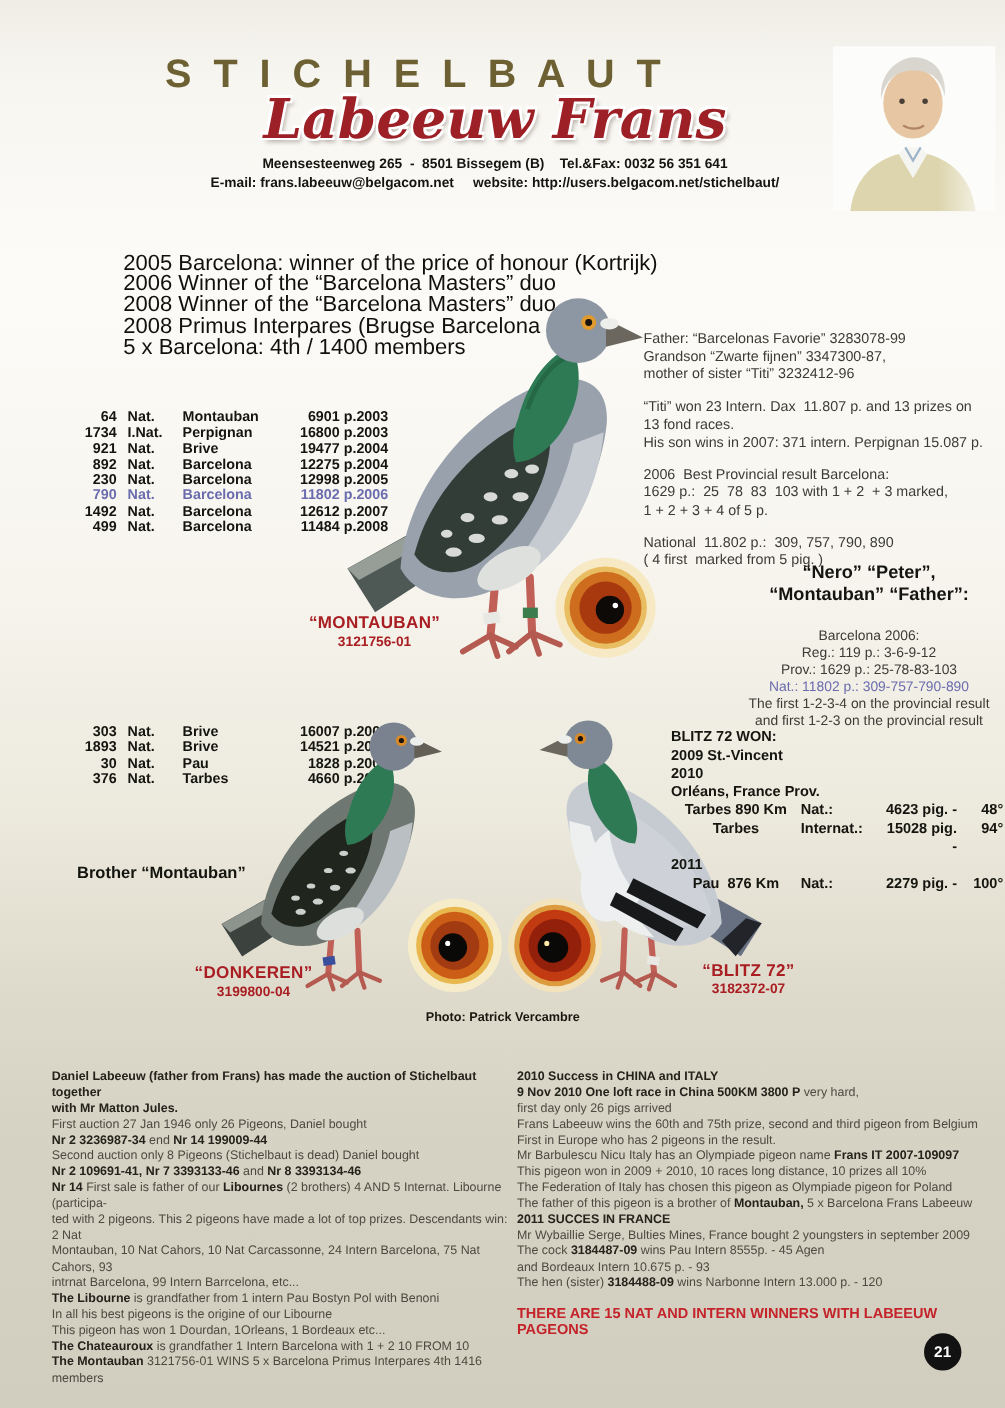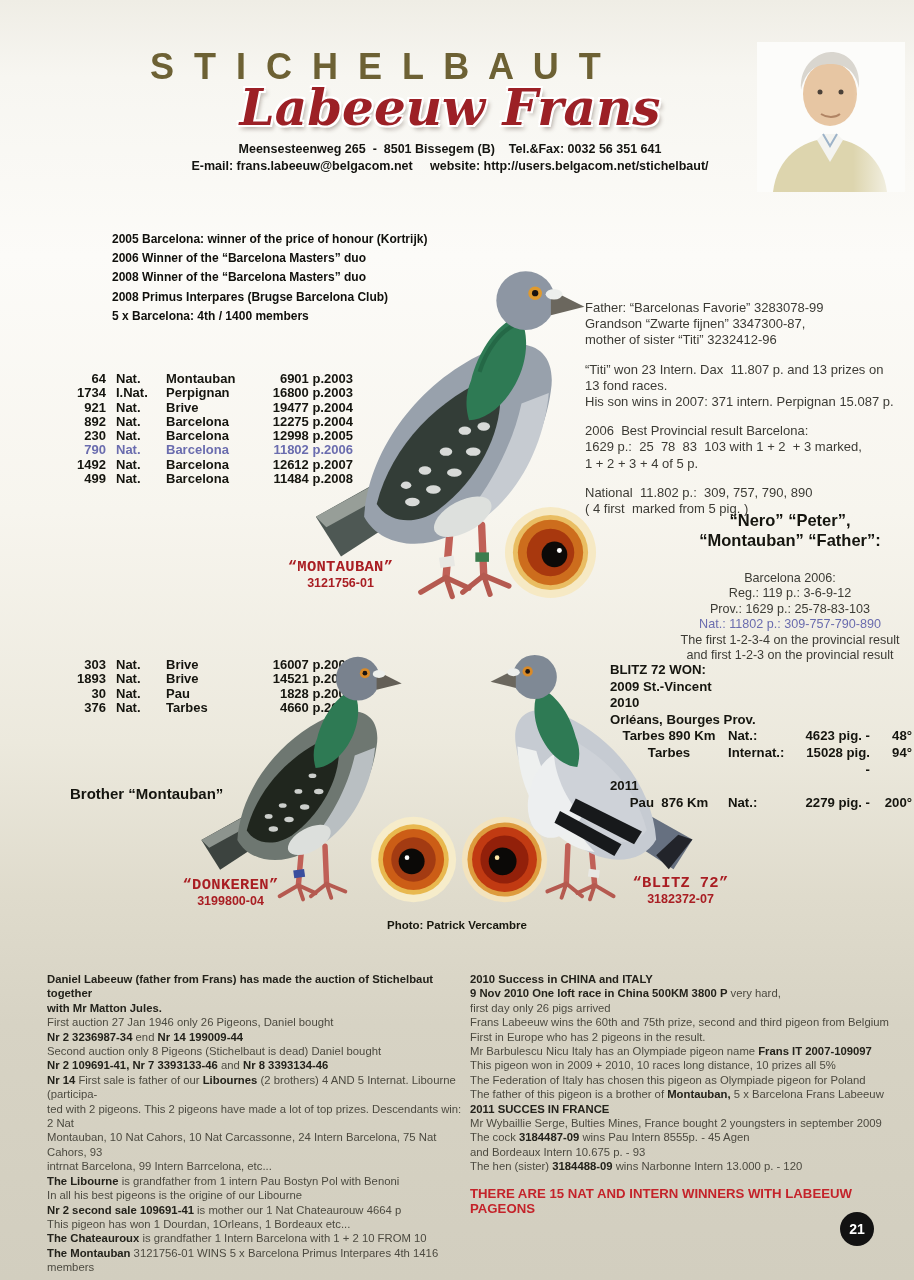--- a/index.html
+++ b/index.html
@@ -8,35 +8,35 @@
     font-family:"Liberation Sans",sans-serif;}
   .abs{position:absolute;}
   .title{left:150px;top:46px;width:600px;text-align:left;font-size:36px;font-weight:bold;
     letter-spacing:5px;color:#6d6134;}
   .script{left:150px;top:78px;width:600px;text-align:center;font-family:"DejaVu Serif",serif;
     font-style:italic;font-weight:bold;font-size:50px;color:#9c2026;
     text-shadow:-2px -2px 0 #fff,2px -2px 0 #fff,-2px 2px 0 #fff,2px 2px 0 #fff,3px 4px 4px rgba(60,40,30,.35);}
   .addr{left:120px;top:141px;width:660px;text-align:center;font-size:12.5px;font-weight:bold;
     color:#141410;line-height:17px;}
   .portrait{left:757px;top:42px;width:148px;height:150px;}
-  .achievements{left:112px;top:230px;font-size:12px;font-weight:bold;color:#10100c;line-height:19.2px;}
+  .achievements{left:112px;top:230px;font-size:20px;font-weight:normal;color:#10100c;line-height:19.2px;}
   .rtable{font-weight:bold;font-size:13px;color:#15150f;}
   .trow{display:flex;line-height:14.3px;}
   .c-pos{width:48px;text-align:right;}
   .c-cat{width:50px;margin-left:10px;}
   .c-race{width:94px;}
   .c-count{width:64px;text-align:right;}
   .c-year{width:44px;text-align:left;}
   .trow.hl{color:#6a6cae;}
   .table1{left:58px;top:372px;}
   .table2{left:58px;top:658px;}
   .pigeon1{left:315px;top:246px;width:285px;height:362px;}
   .eye1{left:503px;top:505px;width:95px;height:95px;}
   .mlabel{left:243px;top:558px;width:195px;text-align:center;}
-  .plabel{font-size:15.5px;font-weight:bold;color:#a91e23;letter-spacing:.3px;font-family:Liberation Mono, monospace;}
+  .plabel{font-size:15.5px;font-weight:bold;color:#a91e23;letter-spacing:.3px;}
   .pring{font-size:12.5px;font-weight:bold;color:#a91e23;}
   .finfo{left:585px;top:300px;width:330px;font-size:13px;line-height:16.2px;color:#3c3b35;}
   .info-p{margin-bottom:13px;}
   .blue{color:#6a6cae;}
   .nero{left:632px;top:510px;width:316px;text-align:center;}
   .nhead{font-size:16.5px;font-weight:bold;color:#15150f;line-height:20px;}
   .ndetails{margin-top:21px;font-size:12.6px;line-height:15.4px;color:#3c3b35;}
   .brother{left:70px;top:760px;width:230px;text-align:left;font-size:15px;font-weight:bold;color:#15150f;margin-top:25px;}
   .pigeon2{left:178px;top:638px;width:258px;height:270px;}
   .pigeon3{left:452px;top:636px;width:268px;height:272px;}
@@ -380,69 +380,68 @@
     <div class="plabel">“BLITZ 72”</div>
     <div class="pring">3182372-07</div>
   </div>
 
   <div class="abs credit">Photo: Patrick Vercambre</div>
 
   <div class="abs blitzinfo">
       <div>BLITZ 72 WON:</div>
       <div>2009 St.-Vincent</div>
       <div>2010</div>
-      <div>Orléans, Bourges Prov.</div>
+      <div>Orléans, France Prov.</div>
       <div class="b-row">
         <span class="b-race">Tarbes 890 Km</span>
         <span class="b-scope">Nat.:</span>
         <span class="b-count">4623 pig. -</span>
         <span class="b-deg">48°</span>
       </div>
       <div class="b-row">
         <span class="b-race">Tarbes</span>
         <span class="b-scope">Internat.:</span>
         <span class="b-count">15028 pig. -</span>
         <span class="b-deg">94°</span>
       </div>
       <div>2011</div>
       <div class="b-row">
         <span class="b-race">Pau&nbsp; 876 Km</span>
         <span class="b-scope">Nat.:</span>
         <span class="b-count">2279 pig. -</span>
-        <span class="b-deg">200°</span>
+        <span class="b-deg">100°</span>
       </div>
     </div>
 
 
   <div class="abs colL col">
       <div class="col-line"><span class="b">Daniel Labeeuw (father from Frans) has made the auction of Stichelbaut together</span></div>
       <div class="col-line"><span class="b">with Mr Matton Jules.</span></div>
       <div class="col-line"><span>First auction 27 Jan 1946 only 26 Pigeons, Daniel bought</span></div>
       <div class="col-line"><span class="b">Nr 2 3236987-34</span><span> end </span><span class="b">Nr 14 199009-44</span></div>
       <div class="col-line"><span>Second auction only 8 Pigeons (Stichelbaut is dead) Daniel bought</span></div>
       <div class="col-line"><span class="b">Nr 2 109691-41, Nr 7 3393133-46</span><span> and </span><span class="b">Nr 8 3393134-46</span></div>
       <div class="col-line"><span class="b">Nr 14</span><span> First sale is father of our </span><span class="b">Libournes</span><span> (2 brothers) 4 AND 5 Internat. Libourne (participa-</span></div>
       <div class="col-line"><span>ted with 2 pigeons. This 2 pigeons have made a lot of top prizes. Descendants win: 2 Nat</span></div>
       <div class="col-line"><span>Montauban, 10 Nat Cahors, 10 Nat Carcassonne, 24 Intern Barcelona, 75 Nat Cahors, 93</span></div>
       <div class="col-line"><span>intrnat Barcelona, 99 Intern Barrcelona, etc...</span></div>
       <div class="col-line"><span class="b">The Libourne</span><span> is grandfather from 1 intern Pau Bostyn Pol with Benoni</span></div>
       <div class="col-line"><span>In all his best pigeons is the origine of our Libourne</span></div>
-      <div class="col-line"><span class="b">Nr 2 second sale 109691-41</span><span> is mother our 1 Nat Chateaurouw 4664 p</span></div>
       <div class="col-line"><span>This pigeon has won 1 Dourdan, 1Orleans, 1 Bordeaux etc...</span></div>
       <div class="col-line"><span class="b">The Chateauroux</span><span> is grandfather 1 Intern Barcelona with 1 + 2 10 FROM 10</span></div>
       <div class="col-line"><span class="b">The Montauban</span><span> 3121756-01 WINS 5 x Barcelona Primus Interpares 4th 1416 members</span></div>
     </div>
   <div class="abs colR col">
       <div class="col-line"><span class="b">2010 Success in CHINA and ITALY</span></div>
       <div class="col-line"><span class="b">9 Nov 2010 One loft race in China 500KM 3800 P</span><span> very hard,</span></div>
       <div class="col-line"><span>first day only 26 pigs arrived</span></div>
       <div class="col-line"><span>Frans Labeeuw wins the 60th and 75th prize, second and third pigeon from Belgium</span></div>
       <div class="col-line"><span>First in Europe who has 2 pigeons in the result.</span></div>
       <div class="col-line"><span>Mr Barbulescu Nicu Italy has an Olympiade pigeon name </span><span class="b">Frans IT 2007-109097</span></div>
-      <div class="col-line"><span>This pigeon won in 2009 + 2010, 10 races long distance, 10 prizes all 5%</span></div>
+      <div class="col-line"><span>This pigeon won in 2009 + 2010, 10 races long distance, 10 prizes all 10%</span></div>
       <div class="col-line"><span>The Federation of Italy has chosen this pigeon as Olympiade pigeon for Poland</span></div>
       <div class="col-line"><span>The father of this pigeon is a brother of </span><span class="b">Montauban,</span><span> 5 x Barcelona Frans Labeeuw</span></div>
       <div class="col-line"><span class="b">2011 SUCCES IN FRANCE</span></div>
       <div class="col-line"><span>Mr Wybaillie Serge, Bulties Mines, France bought 2 youngsters in september 2009</span></div>
       <div class="col-line"><span>The cock </span><span class="b">3184487-09</span><span> wins Pau Intern 8555p. - 45 Agen</span></div>
       <div class="col-line"><span>and Bordeaux Intern 10.675 p. - 93</span></div>
       <div class="col-line"><span>The hen (sister) </span><span class="b">3184488-09</span><span> wins Narbonne Intern 13.000 p. - 120</span></div>
     </div>
 
   <div class="abs ofooter">THERE ARE 15 NAT AND INTERN WINNERS WITH LABEEUW PAGEONS</div>

